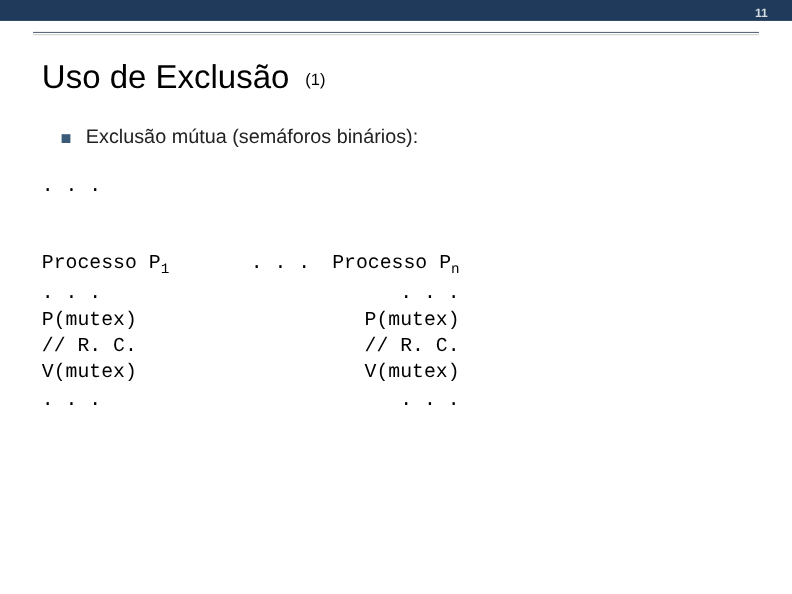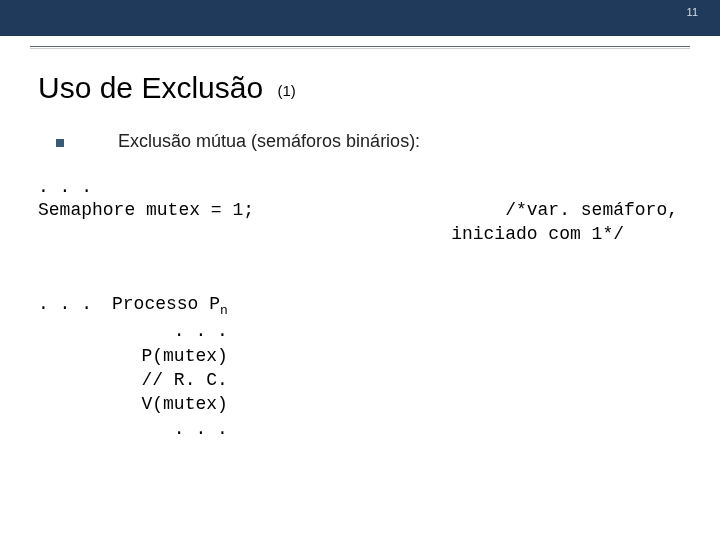--- a/index.html
+++ b/index.html
@@ -6,23 +6,24 @@
   body {
     width: 720px;
     height: 540px;
     background: #ffffff;
     font-family: Verdana, Geneva, sans-serif;
     position: relative;
     overflow: hidden;
   }
   .top-bar {
     width: 100%;
-    height: 36px;
+    height: 19px;
     background: #1f3a5a;
     position: relative;
+    font-weight: bold;
   }
   .page-num {
     position: absolute;
     top: 6px;
     right: 22px;
     color: #d8dde4;
     font-size: 11px;
   }
   .rules {
     padding: 0 30px;
@@ -49,21 +50,20 @@
   .title-sub {
     font-size: 15px;
     vertical-align: middle;
     margin-left: 6px;
   }
   .bullet-row {
     display: flex;
     align-items: baseline;
     margin-top: 26px;
     margin-left: 18px;
-    gap: 40px;
   }
   .bullet-sq {
     width: 8px;
     height: 8px;
     background: #3a5a77;
     margin-right: 14px;
     margin-top: 6px;
     flex: 0 0 auto;
   }
   .bullet-text {
@@ -123,28 +123,29 @@
     <span class="title-sub">(1)</span>
   </div>
 
   <div class="bullet-row">
     <div class="bullet-sq"></div>
     <div class="bullet-text">Exclusão mútua (semáforos binários):</div>
   </div>
 
   <div class="code-area">
     <div>. . .</div>
-    <div class="decl-row">
-      <span>Semaphore mutex = 1;</span>
-      <span class="comment-block"><span>     /*var. semáforo,</span>
-<span>iniciado com 1*/</span></span>
-    </div>
   </div>
 
   <div class="proc-row">
+    <div class="proc-col col1"><span>Processo P</span><span class="subn">1</span>
+<span>. . .</span>
+<span>P(mutex)</span>
+<span>// R. C.</span>
+<span>V(mutex)</span>
+<span>. . .</span></div>
     <div class="proc-col col3"><span>. . .</span></div>
     <div class="proc-col col4"><span>Processo P</span><span class="subn">n</span>
 <span>. . .</span>
 <span>P(mutex)</span>
 <span>// R. C.</span>
 <span>V(mutex)</span>
 <span>. . .</span></div>
   </div>
 
 </div>

